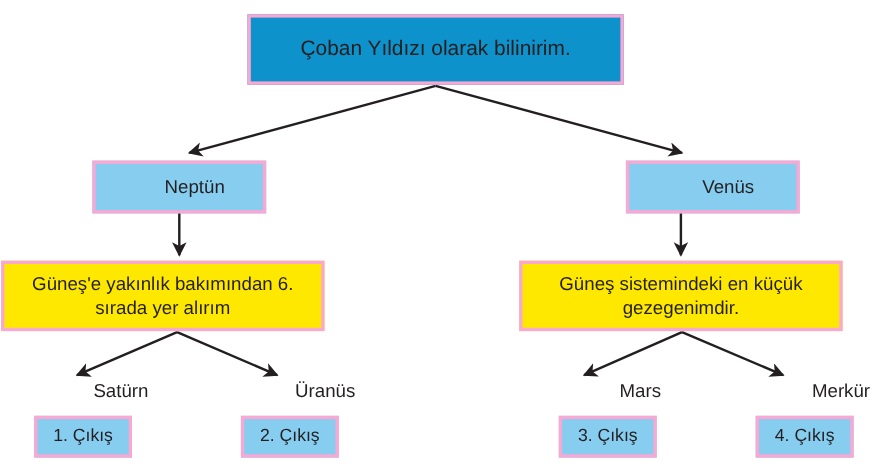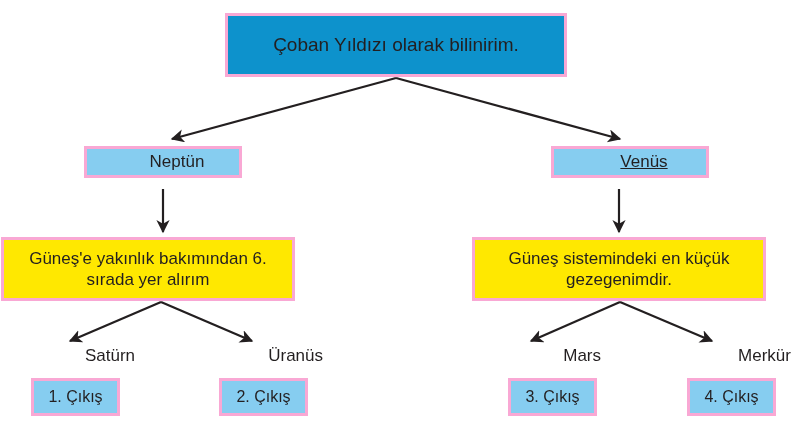--- a/index.html
+++ b/index.html
@@ -32,27 +32,27 @@
   .node-root {
     left: 225px;
     top: 13px;
     width: 342px;
     height: 64px;
     background: #0d92cc;
     font-size: 19px;
   }
   .node-mid {
     width: 158px;
-    height: 32px;
+    height: 48px;
     background: #86cdf0;
     font-size: 17px;
     padding-left: 28px;
   }
   .node-mid-left  { left: 84px;  top: 146px; }
-  .node-mid-right { left: 551px; top: 146px; text-decoration: underline; }
+  .node-mid-right { left: 569px; top: 146px; }
   .node-clue {
     width: 294px;
     height: 64px;
     background: #ffe800;
     font-size: 17px;
     padding: 0 8px;
   }
   .node-clue-left  { left: 1px;  top: 237px; }
   .node-clue-right { left: 472px; top: 237px; }
   .node-exit {

